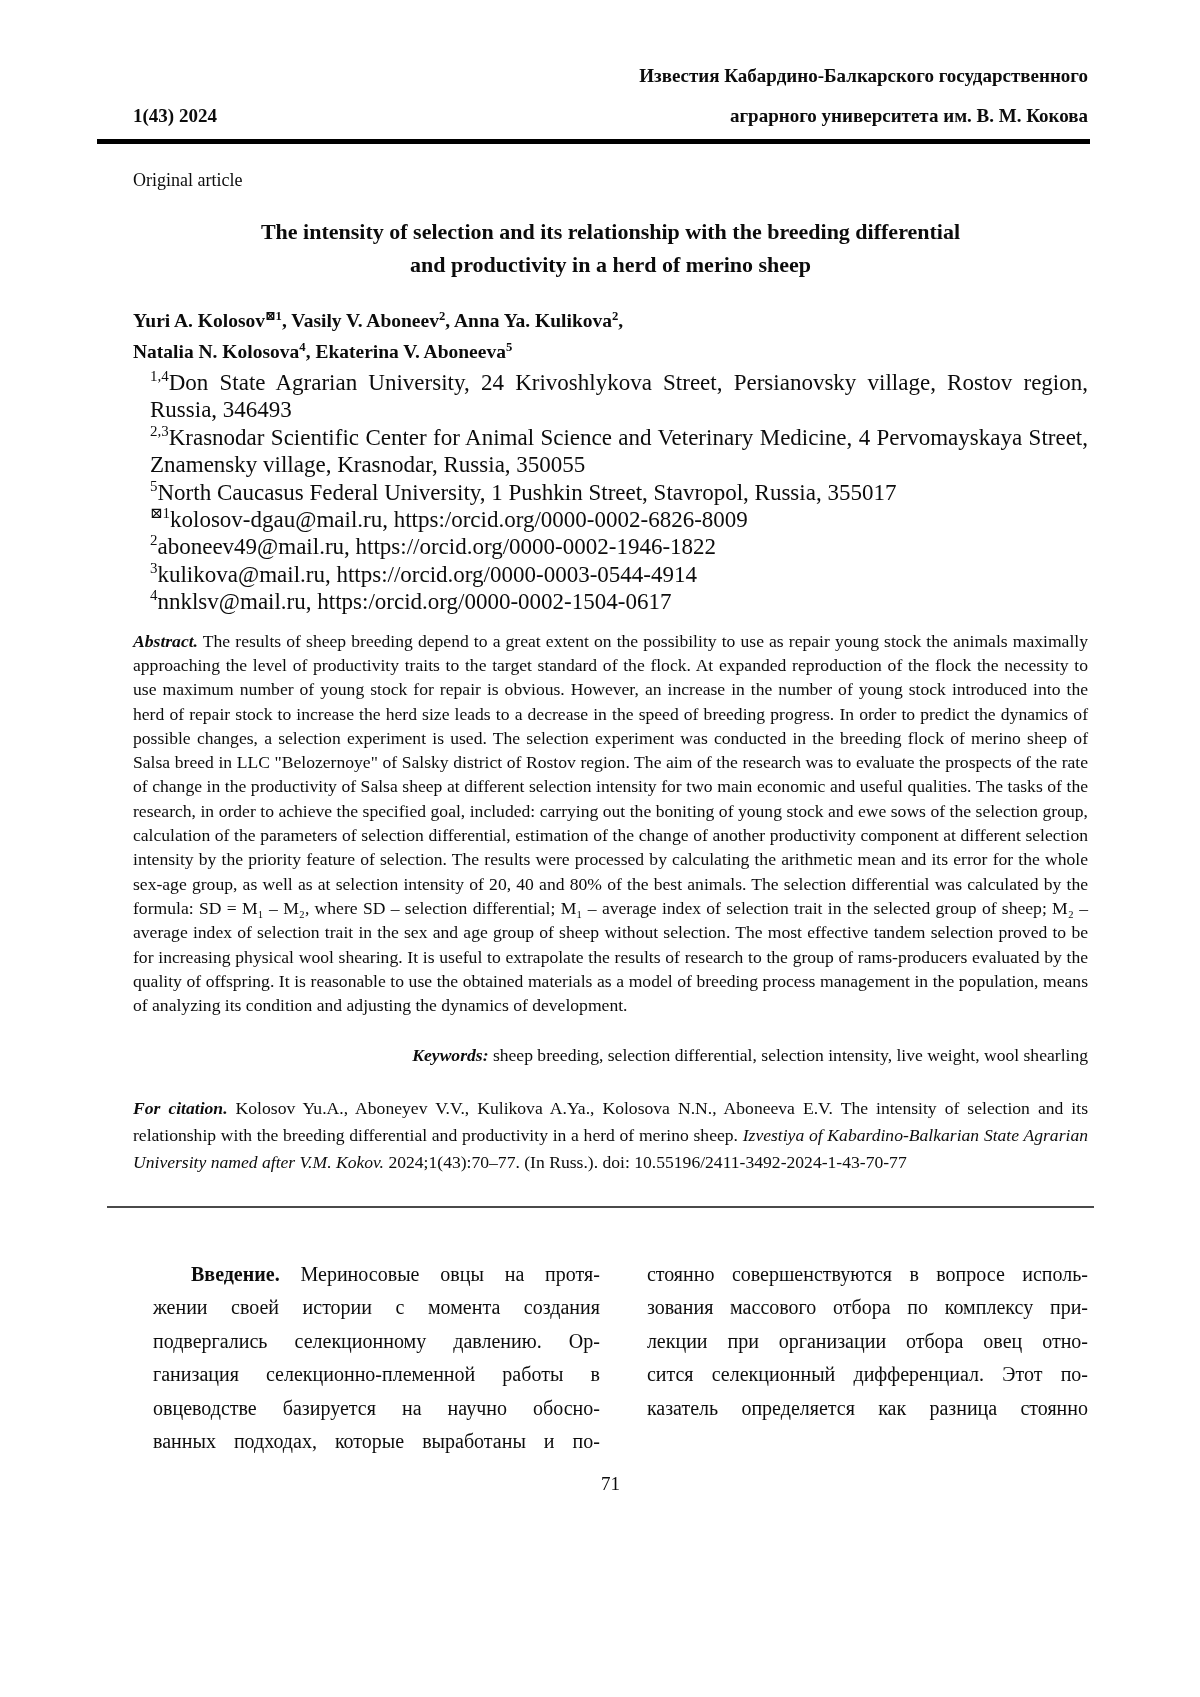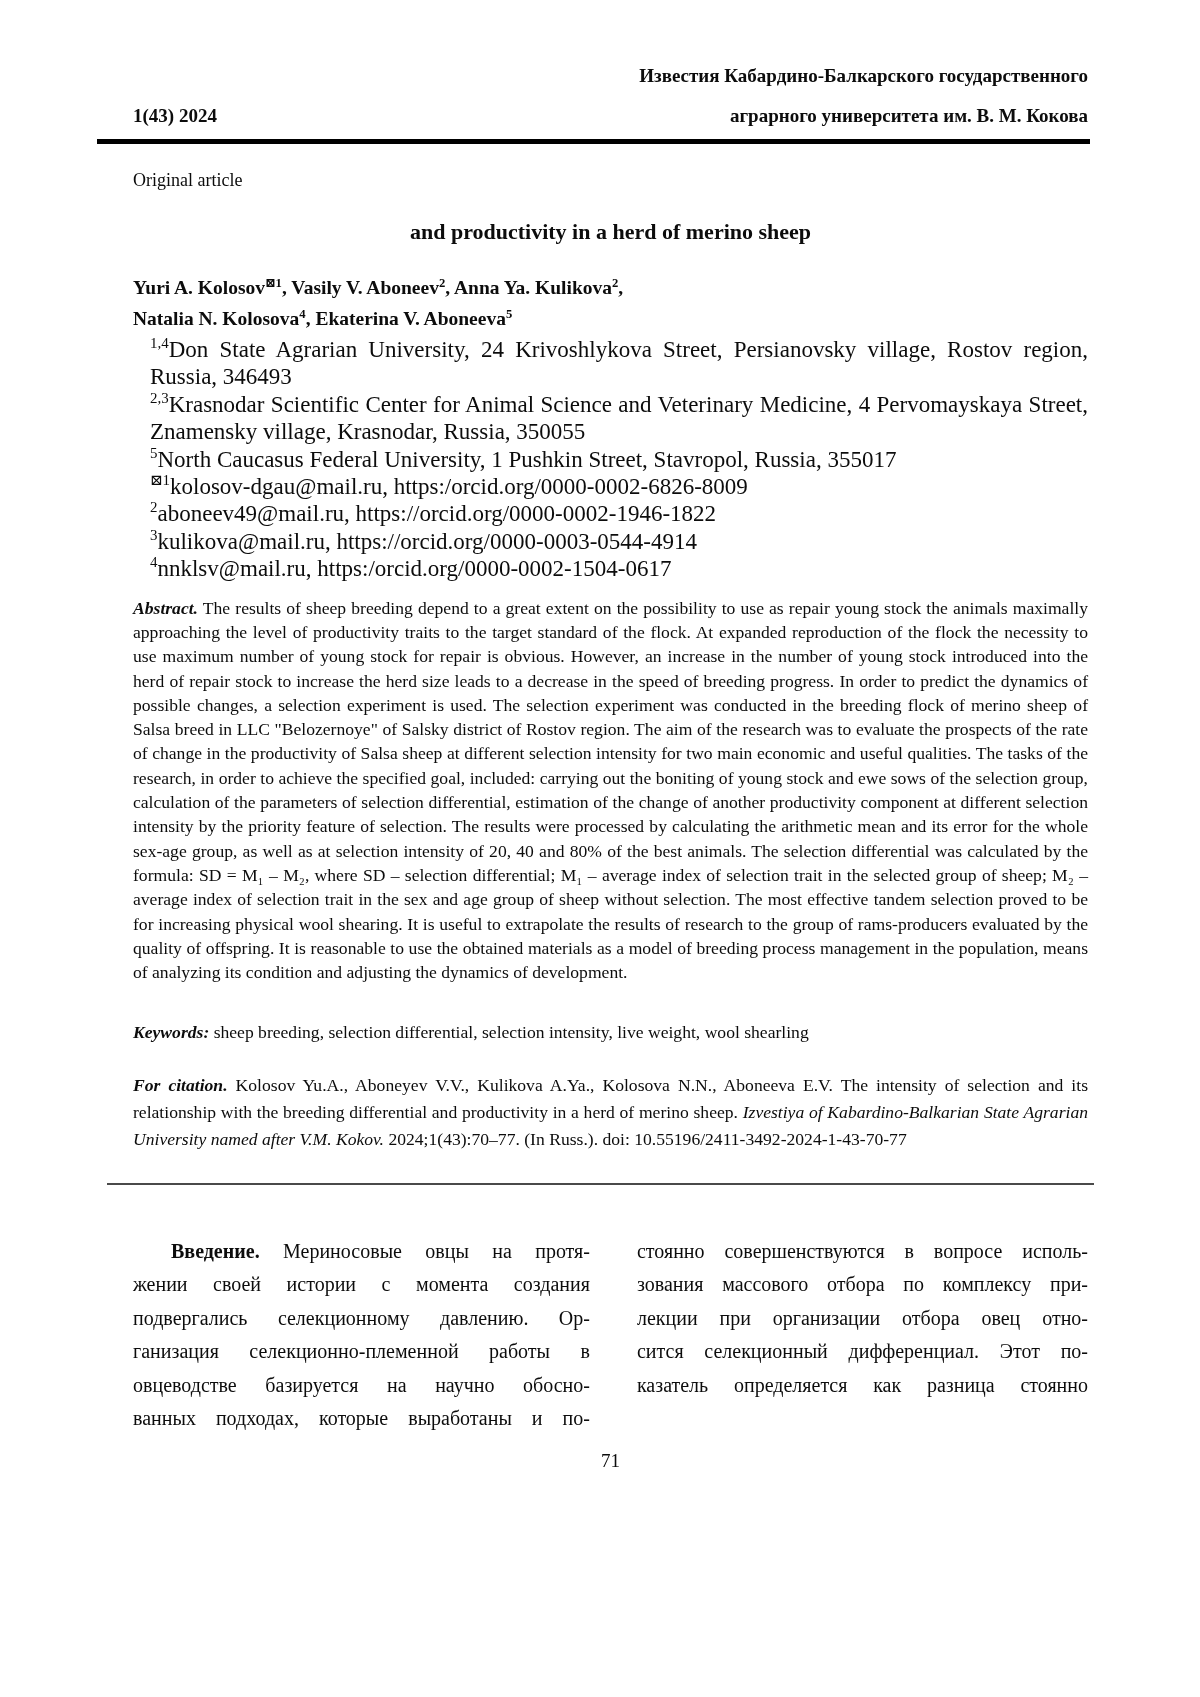--- a/index.html
+++ b/index.html
@@ -24,26 +24,26 @@
   .authors{margin-top:24px;font-weight:bold;font-size:19.5px;line-height:31px;}
   sup{font-size:0.65em;line-height:0;}
   
   .affils{margin-top:2px;font-size:23px;line-height:27.4px;margin-left:17px;}
   .affil{text-align:justify;}
   .contact{text-align:left;}
   
   .para{font-size:17.6px;line-height:24.3px;text-align:justify;}
   .abstract{margin-top:13px;}
   .lbl{font-weight:bold;font-style:italic;}
-  .keywords{margin-top:36px;text-align:left;}
+  .keywords{margin-top:26px;text-align:right;}
   .citation{margin-top:27px;line-height:27px;}
   .src-italic{font-style:italic;}
   .rule-thin{height:2px;background:#4a4a4a;border:0;margin:30px 0 0 -26px;width:calc(100% + 32px);}
   
-  .columns{margin-top:50px;display:flex;gap:47px;}
+  .columns{margin-top:50px;display:flex;gap:47px;margin-left:20px;}
   .col{font-size:20px;line-height:33.5px;}
   .col-left{width:464px;}
   .col-right{width:458px;}
   .jline{text-align:justify;text-align-last:justify;}
   .jline-last{text-align:justify;text-align-last:justify;}
   .indent{text-indent:38px;}
   .intro-lbl{font-weight:bold;}
   
   .pagenum{margin-top:14px;text-align:center;font-size:19px;}
 </style>
@@ -58,20 +58,21 @@
       <div>Известия Кабардино-Балкарского государственного</div>
       <div>аграрного университета им. В. М. Кокова</div>
     </div>
   </div>
 
   <div class="rule-thick"></div>
 
   <div class="article-type">Original article</div>
 
   <div class="title">
+    <div>The intensity of selection and its relationship with the breeding differential</div>
     <div>and productivity in a herd of merino sheep</div>
   </div>
 
   <div class="authors">
     <div><span>Yuri A. Kolosov</span><sup>⊠1</sup><span>, </span><span>Vasily V. Aboneev</span><sup>2</sup><span>, </span><span>Anna Ya. Kulikova</span><sup>2</sup><span>,</span></div>
     <div><span>Natalia N. Kolosova</span><sup>4</sup><span>, </span><span>Ekaterina V. Aboneeva</span><sup>5</sup></div>
   </div>
 
   <div class="affils">
     <div class="affil"><sup>1,4</sup><span>Don State Agrarian University, 24 Krivoshlykova Street, Persianovsky village, Rostov region, Russia, 346493</span></div>

